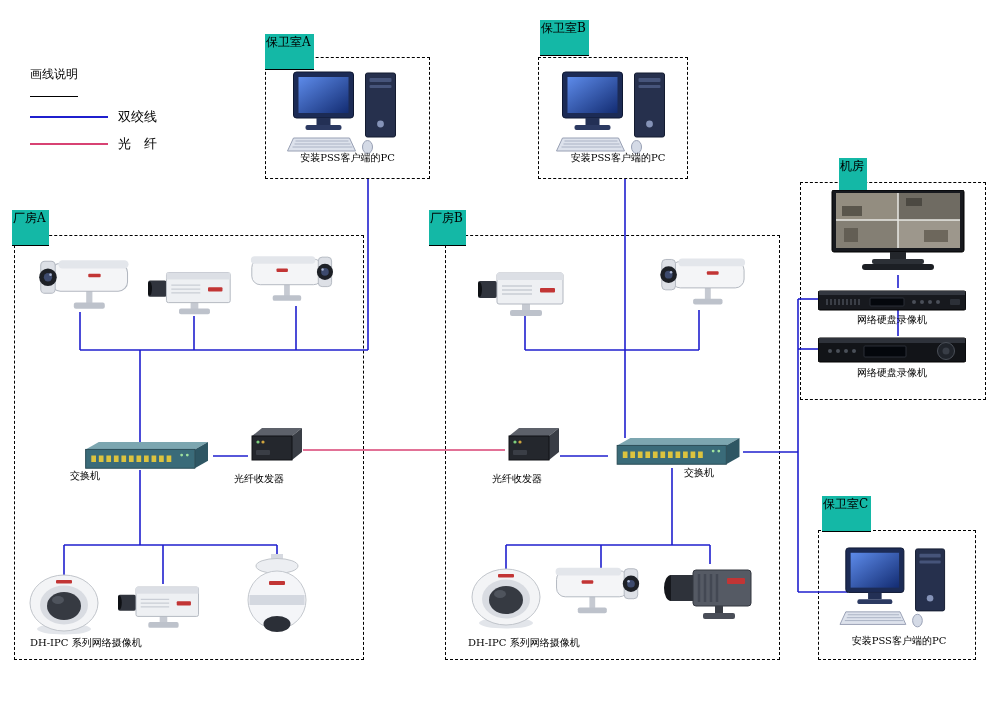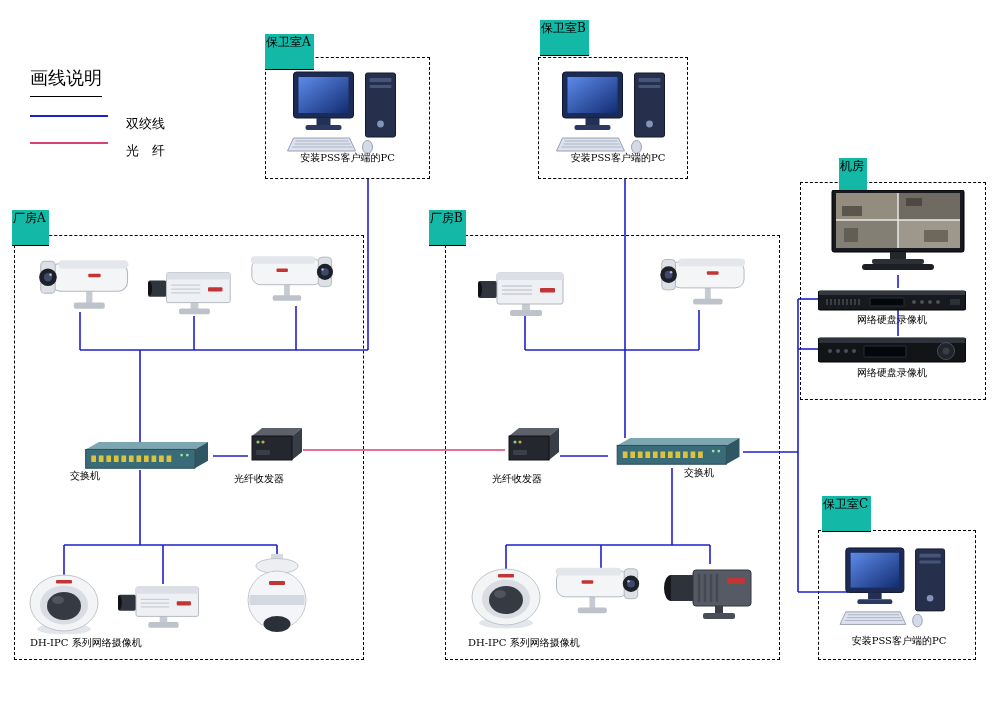--- a/index.html
+++ b/index.html
@@ -8,23 +8,23 @@
           font-family:"DejaVu Serif", serif;color:#000}
   .zone{position:absolute;border:1px dashed #000;background:transparent}
   .ztitle{position:absolute;font-size:12px;white-space:nowrap;border-bottom:1px solid #000;
           padding:0 3px 18px 1px;background:#14b8a6}
   .lbl{position:absolute;font-size:10px;white-space:nowrap}
   .lbl.c{text-align:center}
   #wires{position:absolute;left:0;top:0;width:1000px;height:706px;pointer-events:none}
   .dev{position:absolute;overflow:visible}
   .flip{transform:scaleX(-1)}
   .legend{position:absolute;left:30px;top:66px;font-size:13px}
-  .legend-title{display:inline-block;font-size:18px;border-bottom:1px solid #000;
-                padding-bottom:6px;margin-bottom:18px}
-  .legend-row{display:flex;gap:18px;margin-bottom:9px;white-space:pre}
+  .legend-title{display:inline-block;font-size:12px;border-bottom:1px solid #000;
+                padding-bottom:13px;margin-bottom:11px}
+  .legend-row{display:flex;align-items:center;gap:10px;margin-bottom:9px;white-space:pre}
   .swatch{display:inline-block;width:78px;height:2px;background:#333}
 </style>
 </head>
 <body>
 
 <div class="canvas">
 
   <svg width="0" height="0" style="position:absolute" aria-hidden="true">
     <defs>
       <linearGradient id="scr" x1="0" y1="0" x2="1" y2="1">

